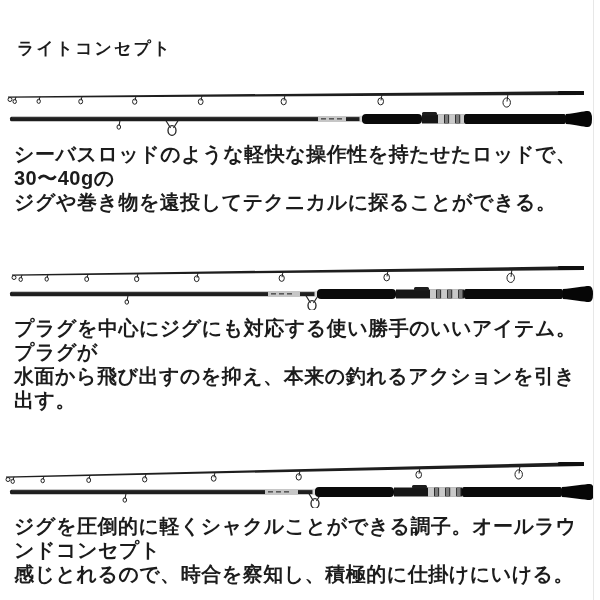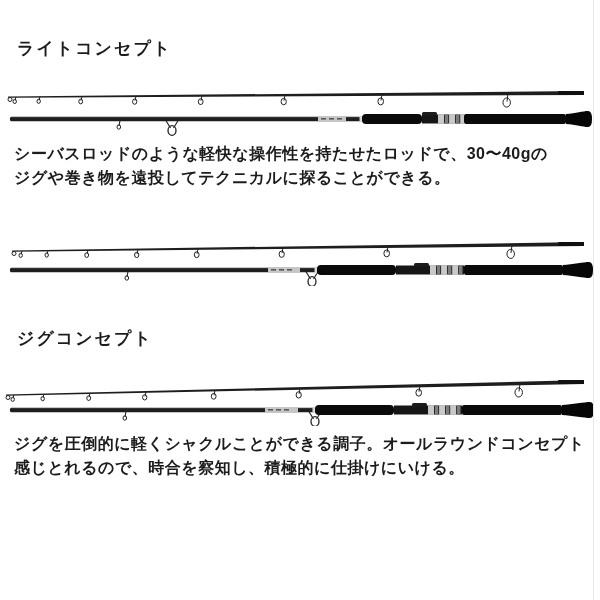--- a/index.html
+++ b/index.html
@@ -32,21 +32,21 @@
     color: #1c1c1c;
   }
   figure.rod-photo {
     margin: 22px 0 6px 0;
     width: 600px; height: 54px;
     background: #ffffff;
   }
   figure.rod-photo svg { display: block; }
   p.concept-desc {
     margin: 0 14px;
-    font-size: 16px;
+    font-size: 20px;
     line-height: 24px;
     font-weight: 700;
     letter-spacing: 0.5px;
     color: #1c1c1c;
     white-space: pre-line;
   }
 </style>
 </head>
 <body>
 
@@ -167,24 +167,25 @@
               <rect x="459.00000000000006" y="33.2" width="3.5" height="9.6" fill="#7d7d7d"></rect>
               <rect x="464" y="33" width="99" height="10" rx="2" fill="#0a0a0a"></rect>
               <path d="M 563 33
                  C 573 32.5 584 30 589 30
                  Q 593 30 593 38
                  Q 593 46 589 46
                  C 584 46 573 43.5 563 43 Z" fill="#060606"></path>
             </g>
           </svg>
         </figure>
+    <p class="concept-desc">プラグを中心にジグにも対応する使い勝手のいいアイテム。プラグが
+水面から飛び出すのを抑え、本来の釣れるアクションを引き出す。</p>
   </section>
 
   <section class="concept">
-    <h2 class="concept-heading">ジグコンセプト</h2>
     <figure class="rod-photo">
           <svg width="600" height="54" viewBox="0 0 600 54">
             <g>
               <polygon points="6,22.4 584,8.1 584,11.9 6,23.7" fill="#1e1e1e"></polygon>
               <rect x="558" y="7.9" width="26" height="4.2" rx="1" fill="#101010"></rect>
               <circle cx="8" cy="25.5" r="2" fill="none" stroke="#222222" stroke-width="1"></circle>
               <line x1="14" y1="22.82006920415225" x2="13" y2="26.32006920415225" stroke="#222222" stroke-width="1"></line>
               <ellipse cx="12.7" cy="27.32006920415225" rx="1.7000000000000002" ry="2.1" fill="none" stroke="#222222" stroke-width="1"></ellipse>
               <line x1="44" y1="22.14532871972318" x2="43" y2="25.64532871972318" stroke="#222222" stroke-width="1"></line>
               <ellipse cx="42.7" cy="26.64532871972318" rx="1.7000000000000002" ry="2.1" fill="none" stroke="#222222" stroke-width="1"></ellipse>

